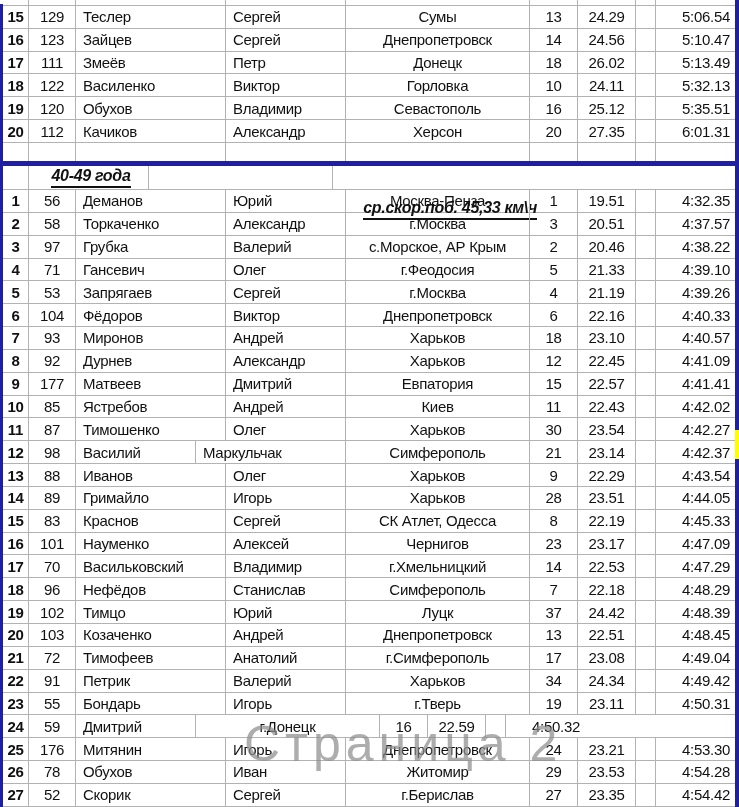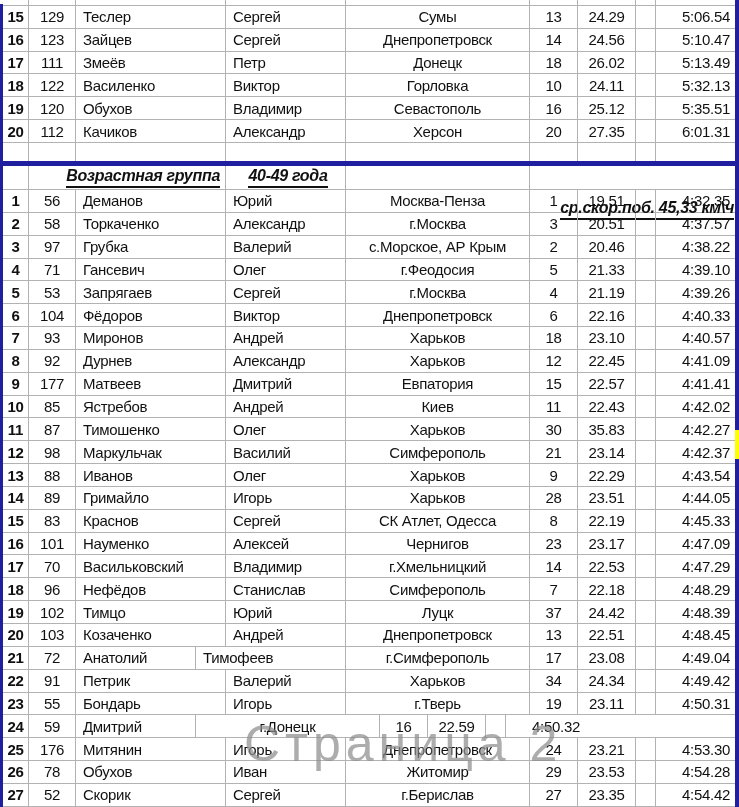--- a/index.html
+++ b/index.html
@@ -161,23 +161,20 @@
       <div class="cell c-gplace"></div>
       <div class="cell c-speed"></div>
       <div class="cell c-blank"></div>
       <div class="cell c-time"></div>
     </div>
 
     <div class="divider"></div>
 
     <div class="header-row">
       <div class="h-cell h-place"></div>
-      <div class="h-cell h-agegroup">
-        <span class="u">Возрастная группа</span>
-      </div>
       <div class="h-cell h-agerange">
         <span class="u">40-49 года</span>
       </div>
       <div class="h-cell h-cityspace"></div>
       <div class="h-cell h-speednote">
         <span class="u">ср.скор.поб. 45,33 км\ч</span>
       </div>
     </div>
 
     <div>
@@ -291,29 +288,29 @@
     <div class="cell c-blank"></div>
     <div class="cell c-time">4:42.02</div>
   </div>
         <div class="row row-data">
     <div class="cell c-place">11</div>
     <div class="cell c-bib">87</div>
     <div class="cell c-surname">Тимошенко</div>
     <div class="cell c-name">Олег</div>
     <div class="cell c-city">Харьков</div>
     <div class="cell c-gplace">30</div>
-    <div class="cell c-speed">35.83</div>
+    <div class="cell c-speed">23.54</div>
     <div class="cell c-blank"></div>
     <div class="cell c-time">4:42.27</div>
   </div>
         <div class="row row-data">
     <div class="cell c-place">12</div>
     <div class="cell c-bib">98</div>
+    <div class="cell c-name">Василий</div>
     <div class="cell c-surname">Маркульчак</div>
-    <div class="cell c-name">Василий</div>
     <div class="cell c-city">Симферополь</div>
     <div class="cell c-gplace">21</div>
     <div class="cell c-speed">23.14</div>
     <div class="cell c-blank"></div>
     <div class="cell c-time">4:42.37</div>
   </div>
         <div class="row row-data">
     <div class="cell c-place">13</div>
     <div class="cell c-bib">88</div>
     <div class="cell c-surname">Иванов</div>
@@ -397,22 +394,22 @@
     <div class="cell c-name">Андрей</div>
     <div class="cell c-city">Днепропетровск</div>
     <div class="cell c-gplace">13</div>
     <div class="cell c-speed">22.51</div>
     <div class="cell c-blank"></div>
     <div class="cell c-time">4:48.45</div>
   </div>
         <div class="row row-data">
     <div class="cell c-place">21</div>
     <div class="cell c-bib">72</div>
+    <div class="cell c-surname">Тимофеев</div>
     <div class="cell c-name">Анатолий</div>
-    <div class="cell c-surname">Тимофеев</div>
     <div class="cell c-city">г.Симферополь</div>
     <div class="cell c-gplace">17</div>
     <div class="cell c-speed">23.08</div>
     <div class="cell c-blank"></div>
     <div class="cell c-time">4:49.04</div>
   </div>
         <div class="row row-data">
     <div class="cell c-place">22</div>
     <div class="cell c-bib">91</div>
     <div class="cell c-surname">Петрик</div>

